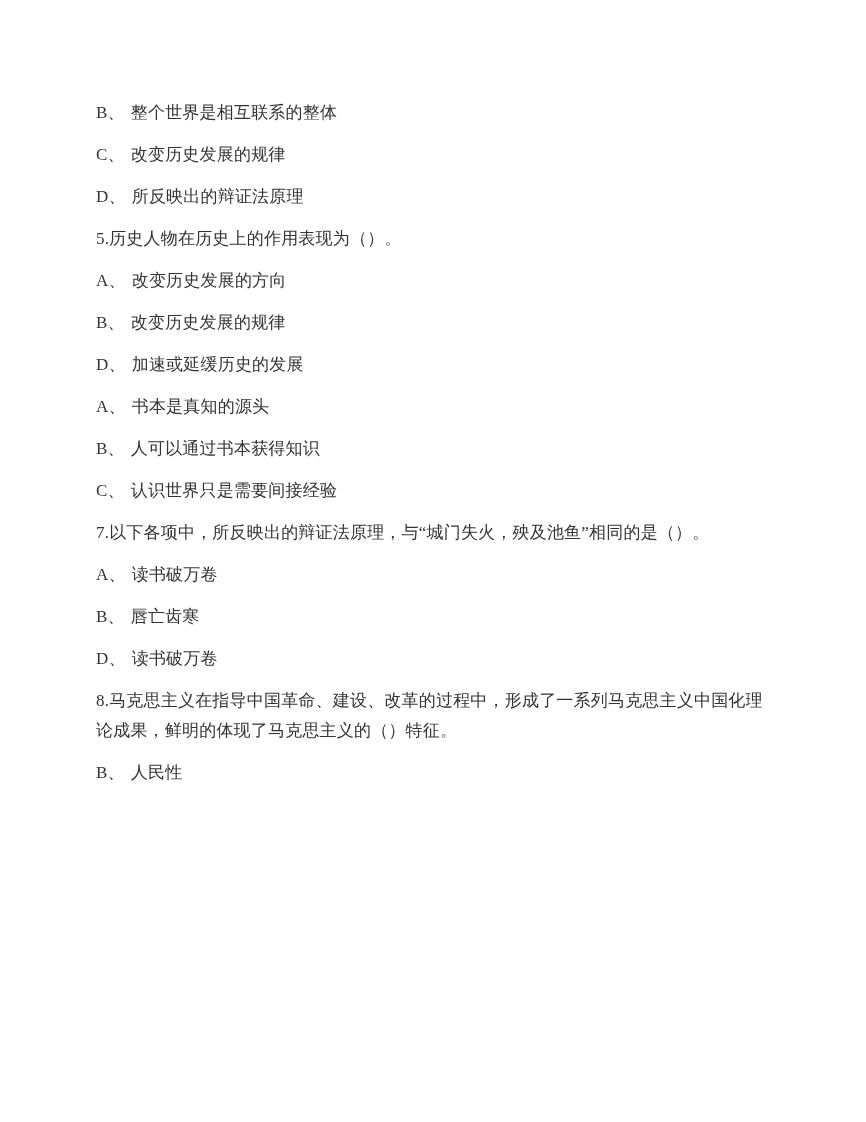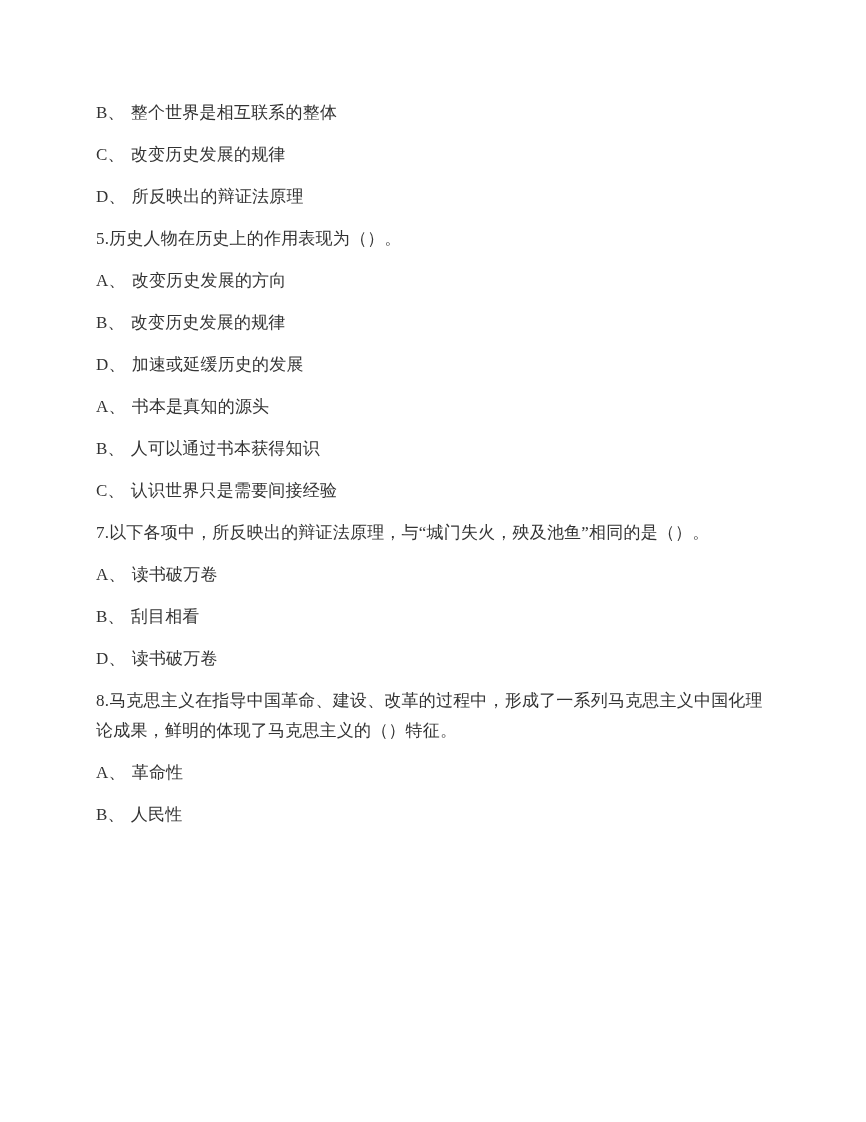--- a/index.html
+++ b/index.html
@@ -67,27 +67,24 @@
   </p>
   <p class="line option">
     <span class="option-label">C、</span><span>认识世界只是需要间接经验</span>
   </p>
 
   <p class="line question">7.以下各项中，所反映出的辩证法原理，与“城门失火，殃及池鱼”相同的是（）。</p>
   <p class="line option">
     <span class="option-label">A、</span><span>读书破万卷</span>
   </p>
   <p class="line option">
-    <span class="option-label">B、</span><span>刮目相看</span>
+    <span class="option-label">B、</span><span>唇亡齿寒</span>
   </p>
   <p class="line option">
     <span class="option-label">D、</span><span>读书破万卷</span>
   </p>
 
   <p class="line question">8.马克思主义在指导中国革命、建设、改革的过程中，形成了一系列马克思主义中国化理论成果，鲜明的体现了马克思主义的（）特征。</p>
   <p class="line option">
-    <span class="option-label">A、</span><span>革命性</span>
-  </p>
-  <p class="line option">
     <span class="option-label">B、</span><span>人民性</span>
   </p>
 
 </div>
 
 </body></html>

